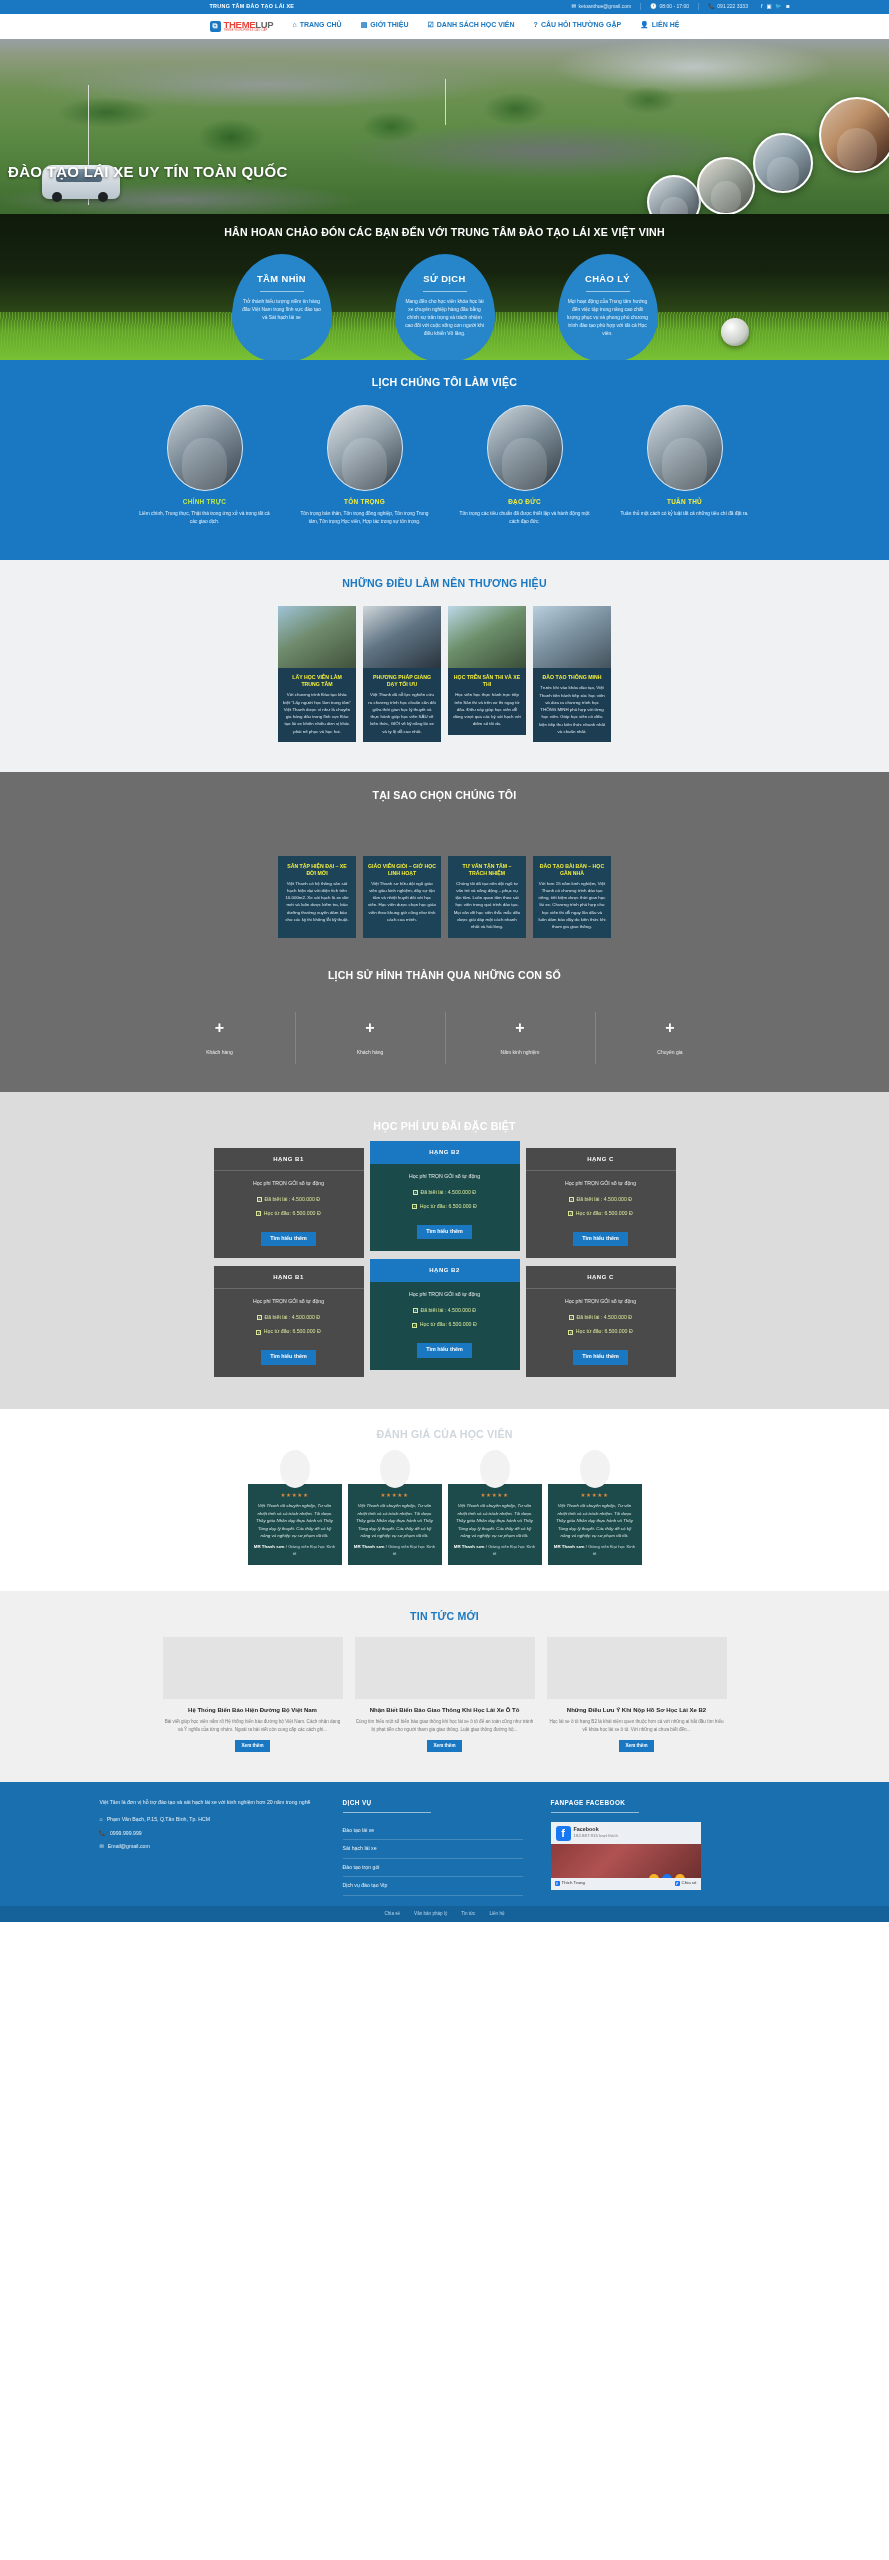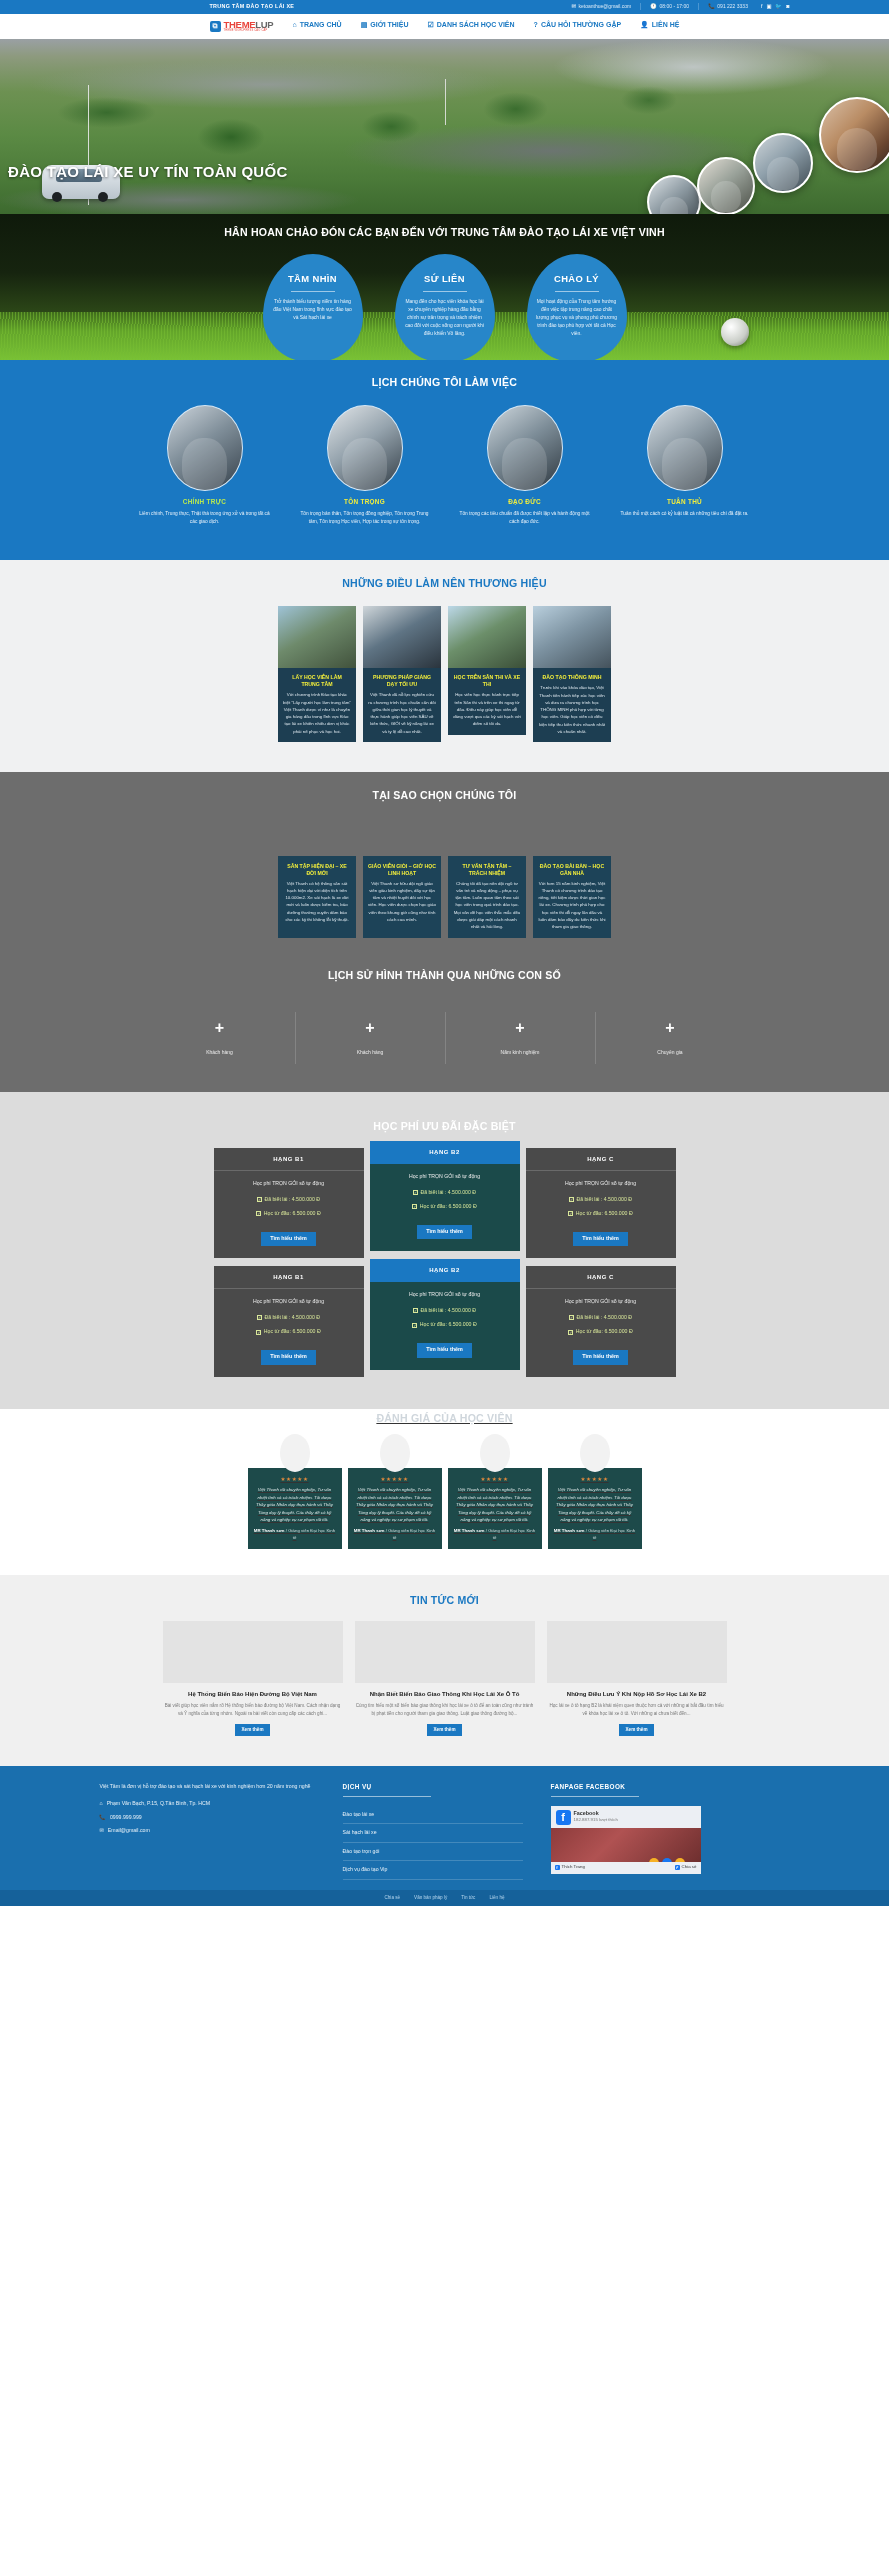--- a/index.html
+++ b/index.html
@@ -96,21 +96,21 @@
   .vision { position:relative; height:146px; overflow:hidden;
     background:linear-gradient(180deg,#0f1a0b 0%,#16240f 40%,#2e4a18 70%,#64a32c 88%,#76bb33 100%); }
   .vision-grass { position:absolute; left:0; right:0; bottom:0; height:48px;
     background:
       repeating-linear-gradient(94deg, rgba(120,190,50,.55) 0 1px, transparent 1px 3px),
       linear-gradient(180deg,#3f6b1c,#63a52a 40%,#79c236 100%); }
   .vision-ball { position:absolute; right:140px; bottom:14px; width:28px;height:28px;border-radius:50%;
     background:radial-gradient(circle at 36% 32%,#ffffff,#c9cdc7 60%,#6d716b); box-shadow:0 2px 5px rgba(0,0,0,.4);}
   .vision h2 { position:relative; text-align:center; color:#fff; font-size:10.6px; font-weight:bold;
     letter-spacing:.2px; padding-top:11px; }
-  .vision-cards { position:relative; display:flex; justify-content:center; gap:32px; margin-top:14px; }
+  .vision-cards { position:relative; display:flex; justify-content:center; gap:63px; margin-top:14px; }
   .vcard { width:100px; height:108px; background:#2786c9; border-radius:50% 50% 46% 46%/58% 58% 42% 42%;
      padding:18px 9px 0; text-align:center; color:#fff; }
   .vcard h3 { font-size:9.4px; font-weight:bold; letter-spacing:.4px; }
   .vcard .vline { width:44px; height:1px; background:rgba(255,255,255,.55); margin:5px auto 6px; }
   .vcard p { font-size:4.9px; line-height:1.65; color:#eaf4fc; }
 
   
   .work { background:#1a78c2; padding:15px 0 34px; }
   .sec-title { text-align:center; font-size:10.6px; font-weight:bold; letter-spacing:.2px; }
   .work .sec-title { color:#fff; margin-bottom:15px; }
@@ -169,21 +169,21 @@
       border-bottom:1px solid rgba(255,255,255,.18); }
   .pcard.feat .phead { background:#1a78c2; border-bottom:0; padding:7px 0; }
   .pdesc { color:#eee; font-size:5.2px; margin:9px 0 8px; }
   .prow-line { color:#d9e79a; font-size:5.2px; margin:7px 0; display:flex; align-items:center; justify-content:center; gap:2.5px;}
   .chk { display:inline-block; width:5px;height:5px;border:.7px solid #d9e79a; color:#d9e79a;
          font-size:4px; line-height:4px; text-align:center; }
   .pbtn { display:inline-block; background:#1a78c2; color:#fff; font-size:5.4px; font-weight:bold;
           padding:3.5px 9px; margin-top:7px; cursor:pointer; }
 
   
-  .testi { background:#fff; padding:2px 0 26px;text-decoration:underline; }
+  .testi { background:#fff; padding:18px 0 26px; }
   .testi .sec-title { color:#cfd6dc; margin-bottom:16px; }
   .tgrid { display:flex; justify-content:center; gap:6px; position:relative; }
   .tcard { width:94px; background:#1d4a4a; padding:7px 6px 8px; text-align:center; position:relative; margin-top:26px;}
   .tavatar { position:absolute; left:50%; top:-34px; transform:translateX(-50%);
      width:30px;height:38px;border-radius:50%; background:#f2f2f2; }
   .stars { color:#e08a3c; font-size:5.6px; letter-spacing:.6px; margin-bottom:3px; }
   .tquote { color:#dfeaea; font-size:4.4px; line-height:1.7; font-style:italic; }
   .tauthor { color:#fff; font-size:4.4px; margin-top:5px; }
   .tauthor b { font-weight:bold; }
   .tauthor span { color:#cfdede; }
@@ -314,21 +314,21 @@
     <div class="vision-grass"></div>
     <div class="vision-ball"></div>
     <h2>HÂN HOAN CHÀO ĐÓN CÁC BẠN ĐẾN VỚI TRUNG TÂM ĐÀO TẠO LÁI XE VIỆT VINH</h2>
     <div class="vision-cards container">
       <div class="vcard">
         <h3>TẦM NHÌN</h3>
         <div class="vline"></div>
         <p>Trở thành biểu tượng niềm tin hàng đầu Việt Nam trong lĩnh vực đào tạo và Sát hạch lái xe</p>
       </div>
       <div class="vcard">
-        <h3>SỨ LIÊN</h3>
+        <h3>SỨ DỊCH</h3>
         <div class="vline"></div>
         <p>Mang đến cho học viên khóa học lái xe chuyên nghiệp hàng đầu bằng chính sự trân trọng và trách nhiệm cao đối với cuộc sống con người khi điều khiển Vô lăng.</p>
       </div>
       <div class="vcard">
         <h3>CHÀO LÝ</h3>
         <div class="vline"></div>
         <p>Mọi hoạt động của Trung tâm hướng đến việc tập trung nâng cao chất lượng phục vụ và phong phú chương trình đào tạo phù hợp với tất cả Học viên.</p>
       </div>
     </div>
   </div>

